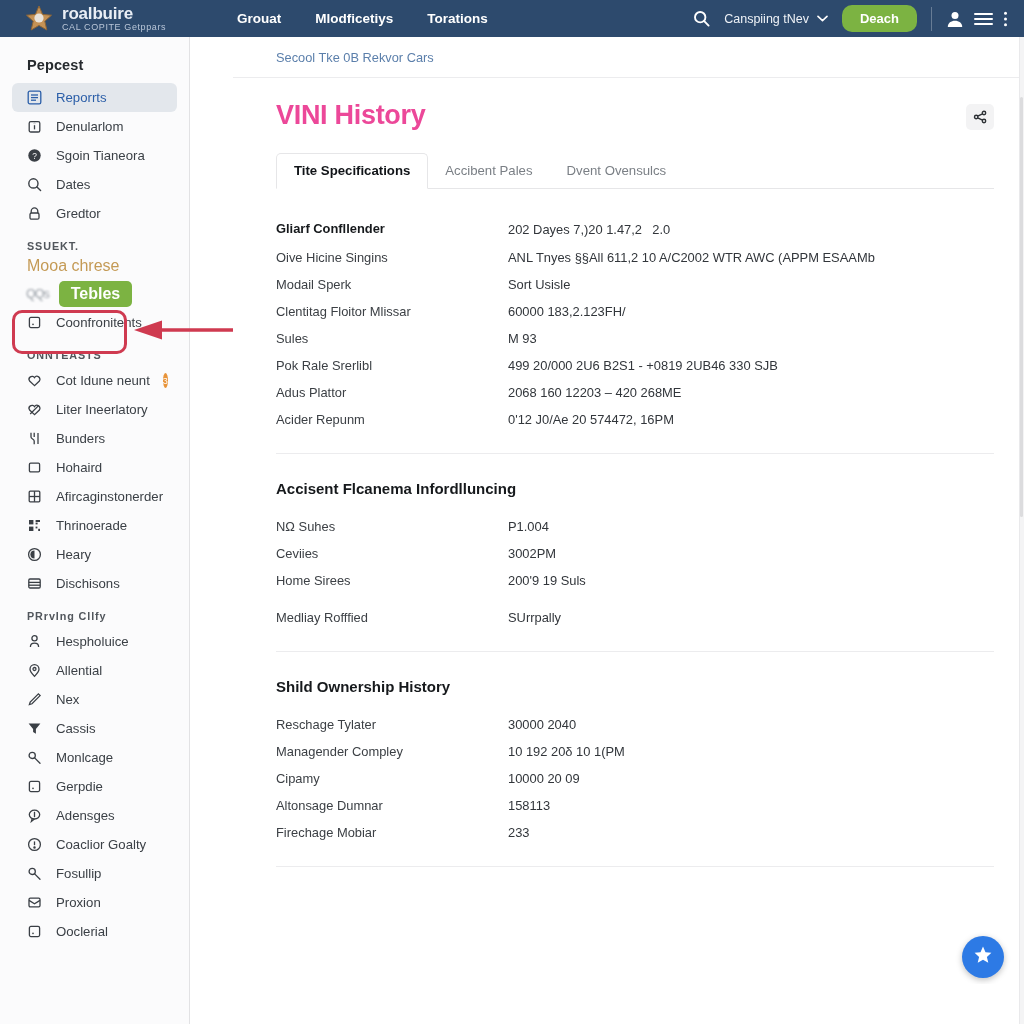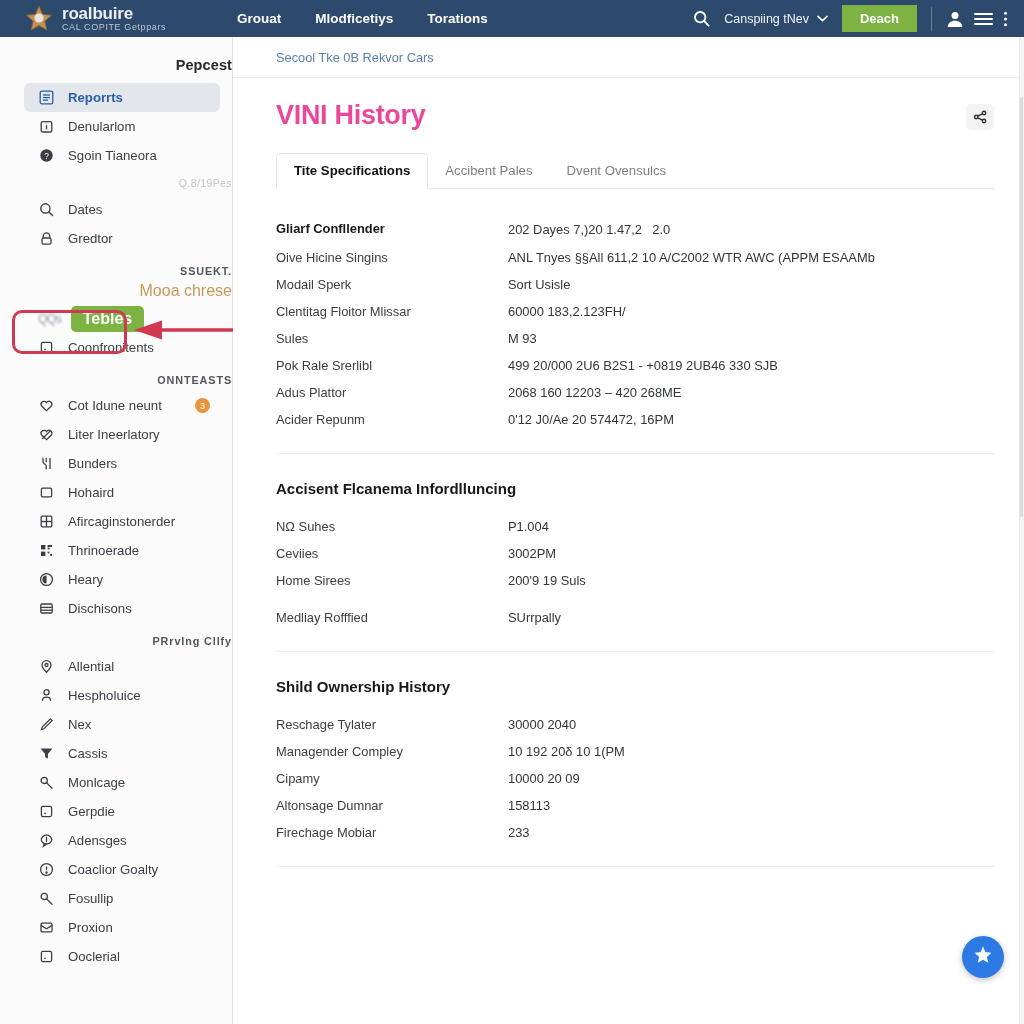--- a/index.html
+++ b/index.html
@@ -79,42 +79,41 @@
     filter: blur(0.5px);
     white-space: nowrap;
   }
   .chev { width: 11px; height: 7px; }
   .btn-green {
     background: #7cb342;
     color: #ffffff;
     font-size: 13px;
     font-weight: bold;
     border: none;
-    border-radius: 0;
+    border-radius: 10px;
     padding: 6px 18px;
     filter: blur(0.4px);
     cursor: pointer;
   }
   .divider-v {
     width: 1px; height: 24px;
     background: rgba(255,255,255,0.28);
   }
   .acct-group { display: flex; align-items: center; gap: 10px; }
 
   
   .sidebar {
     position: absolute;
     top: 37px; left: 0;
-    width: 233px;
+    width: 190px;
     height: 987px;
     background: #fbfbfc;
     border-right: 1px solid #e2e2e4;
-    padding: 14px 0 0 12px;
+    padding: 14px 0 0 0;
     overflow: hidden;
-    text-align: right;
   }
   .side-head {
     font-size: 14.5px;
     font-weight: bold;
     color: #262a2e;
     padding: 6px 0 10px 27px;
     letter-spacing: 0.1px;
     filter: blur(0.3px);
   }
   .side-item {
@@ -133,21 +132,21 @@
   }
   .side-item .ico {
     width: 17px; height: 17px;
     flex: 0 0 17px;
     display: flex; align-items: center; justify-content: center;
     color: #3a3f45;
   }
   .side-item.active {
     background: #e3e7ec;
     color: #2b5ea8;
-    font-weight: bold;
+    font-weight: normal;
   }
   .side-item.active .ico { color: #2b5ea8; }
   .side-caption {
     font-size: 10.5px;
     color: #c0c3c7;
     padding: 7px 0 6px 27px;
     letter-spacing: 0.4px;
     filter: blur(0.5px);
   }
   .side-section {
@@ -418,21 +417,20 @@
   <div class="side-item">
     <span class="ico">
       <svg width="15" height="15" viewBox="0 0 15 15">
         <circle cx="7.5" cy="7.5" r="6.2" fill="currentColor"></circle>
         <text x="7.5" y="11" font-size="8.4" fill="#fbfbfc" text-anchor="middle" font-family="Liberation Sans">?</text>
       </svg>
     </span>
     <span>Sgoin Tianeora</span>
   </div>
 
-  <div class="side-caption">Q.8/19Pes</div>
 
   <div class="side-item">
     <span class="ico">
       <svg width="15" height="15" viewBox="0 0 15 15" fill="none" stroke="currentColor" stroke-width="1.4">
         <circle cx="6.4" cy="6.4" r="4.6"></circle>
           <line x1="9.9" y1="9.9" x2="13.6" y2="13.6" stroke-linecap="round"></line>
       </svg>
     </span>
     <span>Dates</span>
   </div>
@@ -544,34 +542,34 @@
       </svg>
     </span>
     <span>Dischisons</span>
   </div>
 
   <div class="side-section">PRrvIng Cllfy</div>
 
   <div class="side-item">
     <span class="ico">
       <svg width="15" height="15" viewBox="0 0 15 15" fill="none" stroke="currentColor" stroke-width="1.3">
+        <circle cx="7.5" cy="4.2" r="2.6"></circle>
+          <path d="M3.4 13c0-2.4 1.8-3.8 4.1-3.8s4.1 1.4 4.1 3.8"></path>
+      </svg>
+    </span>
+    <span>Hespholuice</span>
+  </div>
+  <div class="side-item">
+    <span class="ico">
+      <svg width="15" height="15" viewBox="0 0 15 15" fill="none" stroke="currentColor" stroke-width="1.3">
         <path d="M7.5 13.4C10.6 10 12 8.2 12 6.2a4.5 4.5 0 0 0-9 0c0 2 1.4 3.8 4.5 7.2z"></path>
           <circle cx="7.5" cy="6" r="1.5"></circle>
       </svg>
     </span>
     <span>Allential</span>
-  </div>
-  <div class="side-item">
-    <span class="ico">
-      <svg width="15" height="15" viewBox="0 0 15 15" fill="none" stroke="currentColor" stroke-width="1.3">
-        <circle cx="7.5" cy="4.2" r="2.6"></circle>
-          <path d="M3.4 13c0-2.4 1.8-3.8 4.1-3.8s4.1 1.4 4.1 3.8"></path>
-      </svg>
-    </span>
-    <span>Hespholuice</span>
   </div>
   <div class="side-item">
     <span class="ico">
       <svg width="15" height="15" viewBox="0 0 15 15" fill="none" stroke="currentColor" stroke-width="1.3">
         <path d="M11.4 1.9 13.1 3.6 5 11.8 2.4 12.6 3.2 10z"></path>
       </svg>
     </span>
     <span>Nex</span>
   </div>
   <div class="side-item">

